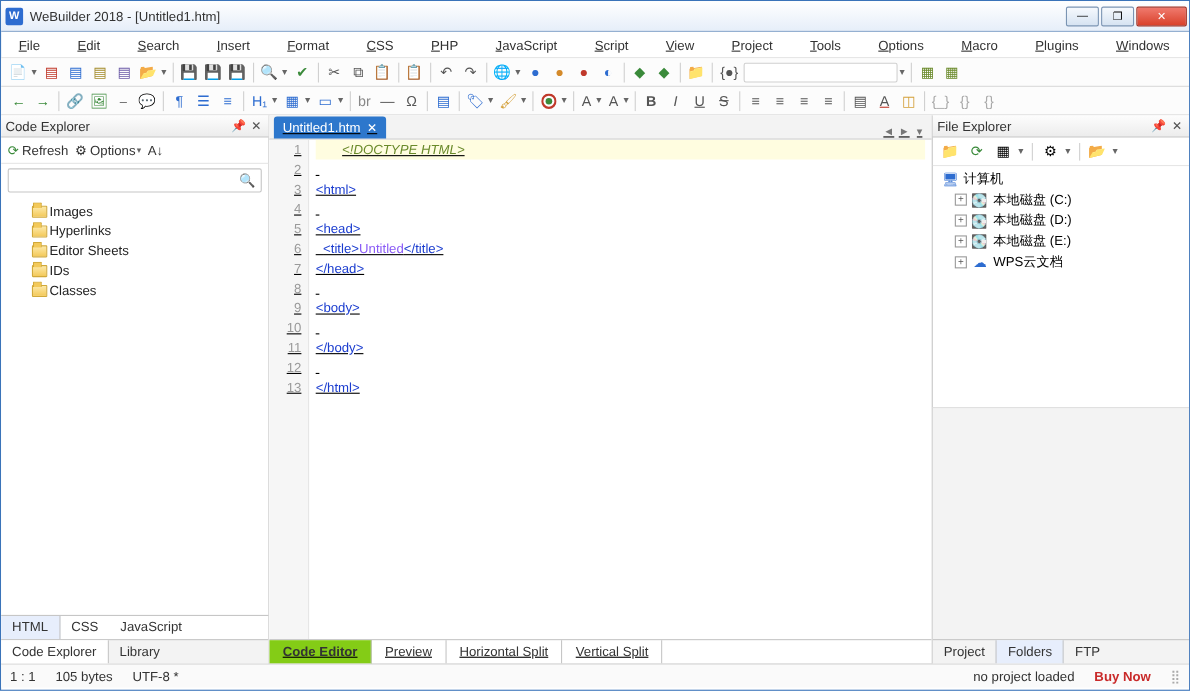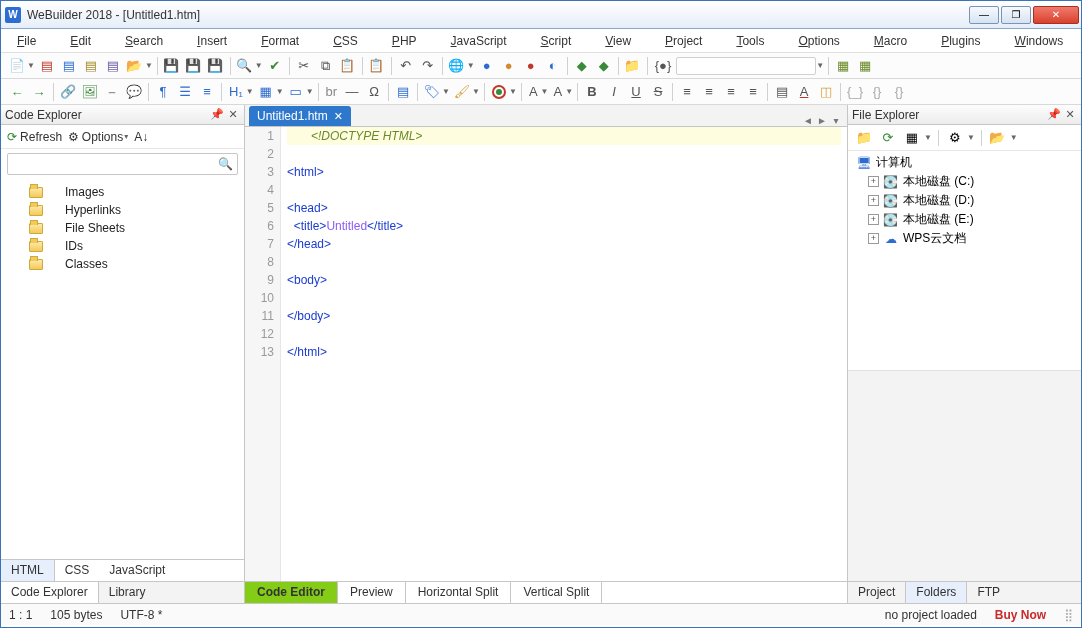--- a/index.html
+++ b/index.html
@@ -15,30 +15,30 @@
 .menubar .menuitem u { text-decoration: underline; }
 .toolbar { display: flex; flex-wrap: wrap; align-items: center; gap: 2px; padding: 2px 6px; border-bottom: 1px solid #d8d8d8; background: #fcfcfc; min-height: 26px; }
 .tb-btn { width: 20px; height: 20px; display: inline-flex; align-items: center; justify-content: center; border-radius: 2px; font-size: 13px; color: #555; }
 .tb-btn.wide { width: auto; padding: 0 3px; }
 .tb-sep { width: 1px; height: 18px; background: #d0d0d0; margin: 0 2px; }
 .drop { font-size: 8px; color: #666; margin-left: -2px; }
 .main { display: flex; height: 498px; }
 .panel { display: flex; flex-direction: column; background: #fff; }
 .panel-left { width: 244px; border-right: 1px solid #c6c6c6; }
 .panel-right { width: 234px; border-left: 1px solid #c6c6c6; }
-.panel-center { flex: 1; display: flex; flex-direction: column; }
+.panel-center { flex: 1; display: flex; flex-direction: column; text-decoration: underline; }
 .panel-header { height: 20px; background: linear-gradient(#fdfdfd,#ececec); border-bottom: 1px solid #c6c6c6; display: flex; align-items: center; padding: 0 4px; font-size: 11px; color: #333; }
 .panel-header .spacer { flex: 1; }
 .panel-header .hicon { width: 14px; height: 14px; display: inline-flex; align-items: center; justify-content: center; font-size: 11px; color: #555; margin-left: 2px; }
 .panel-sub { height: 24px; display: flex; align-items: center; gap: 6px; padding: 0 6px; border-bottom: 1px solid #e6e6e6; }
 .panel-sub .sub-btn { display: inline-flex; align-items: center; gap: 3px; font-size: 12px; color: #333; }
 .search-box { margin: 4px 6px 6px 6px; height: 22px; border: 1px solid #c6c6c6; border-radius: 2px; display: flex; align-items: center; padding: 0 4px; }
 .search-box input { flex: 1; border: none; outline: none; font-size: 12px; }
 .tree { flex: 1; overflow: auto; padding: 2px 0; }
-.tree-item { display: flex; align-items: center; gap: 22px; padding: 2px 6px 2px 28px; color: #222; }
+.tree-item { display: flex; align-items: center; gap: 2px; padding: 2px 6px 2px 28px; color: #222; }
 .tree-item .folder-ic { width: 14px; height: 11px; background: linear-gradient(#fde9a8,#f3c95a); border: 1px solid #d1a93a; border-radius: 1px; position: relative; }
 .tree-item .folder-ic:before { content: ""; position: absolute; top: -4px; left: 0; width: 6px; height: 4px; background: #f3c95a; border: 1px solid #d1a93a; border-bottom: none; border-radius: 1px 1px 0 0; }
 .left-tabs { height: 22px; display: flex; border-top: 1px solid #c6c6c6; }
 .left-tabs .lt { padding: 3px 10px; font-size: 12px; color: #333; }
 .left-tabs .lt.active { background: #e7eefc; border-right: 1px solid #c6c6c6; }
 .bottom-tabs { height: 22px; display: flex; border-top: 1px solid #c6c6c6; background: #f3f3f3; }
 .bottom-tabs .bt { padding: 3px 10px; font-size: 12px; color: #333; }
 .bottom-tabs .bt.active { background: #fff; border-right: 1px solid #c6c6c6; }
 .doc-tabs { height: 22px; background: #f3f3f3; border-bottom: 1px solid #c6c6c6; display: flex; align-items: flex-end; padding: 0 4px; }
 .doc-tab { background: #2d77cc; color: #fff; padding: 3px 8px; border-radius: 3px 3px 0 0; display: flex; align-items: center; gap: 6px; font-size: 12px; }
@@ -243,21 +243,21 @@
         <div class="tree-item">
           <span class="folder-ic"></span>
           <span>Images</span>
         </div>
         <div class="tree-item">
           <span class="folder-ic"></span>
           <span>Hyperlinks</span>
         </div>
         <div class="tree-item">
           <span class="folder-ic"></span>
-          <span>File Sheets</span>
+          <span>Editor Sheets</span>
         </div>
         <div class="tree-item">
           <span class="folder-ic"></span>
           <span>IDs</span>
         </div>
         <div class="tree-item">
           <span class="folder-ic"></span>
           <span>Classes</span>
         </div>
       </div>

